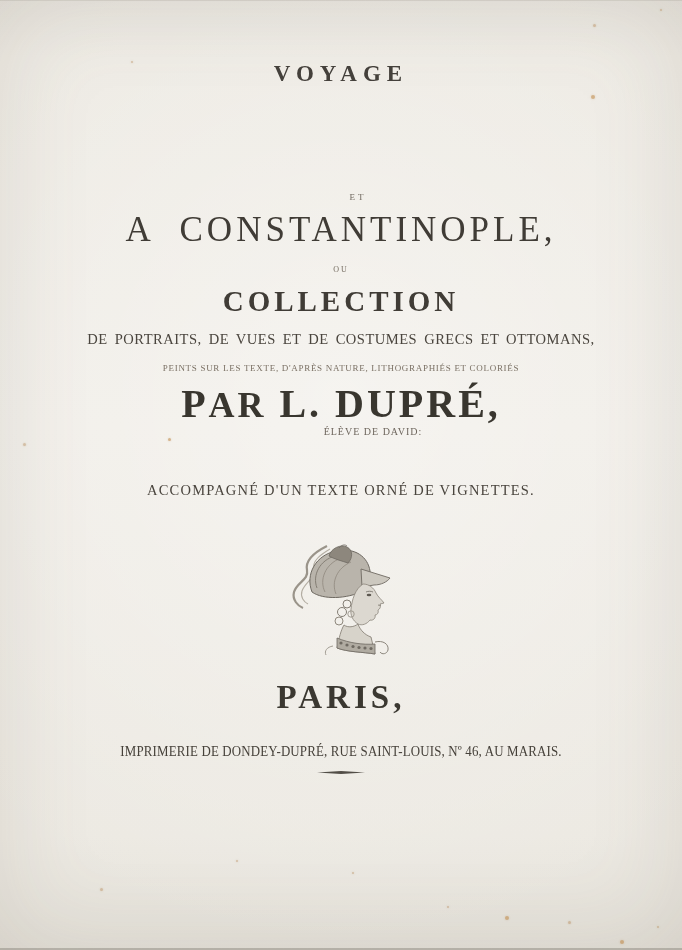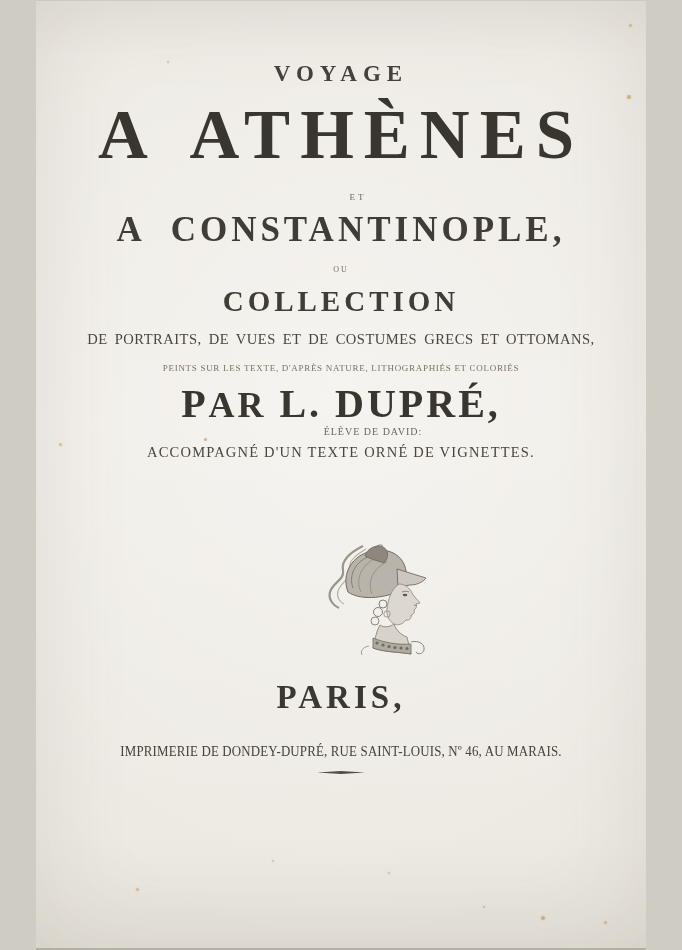--- a/index.html
+++ b/index.html
@@ -1,57 +1,56 @@
 <!DOCTYPE html>
 <html><head>
 <meta charset="utf-8">
 <style>
   html,body{margin:0;padding:0;background:#cfccc4;}
   .page{
-    position:relative;width:610px;height:950px;margin:0 auto;overflow:hidden;
+    position:relative;width:682px;height:950px;margin:0 auto;overflow:hidden;
     background:
       radial-gradient(ellipse 130% 95% at 50% 42%, rgba(255,255,255,.38), rgba(0,0,0,0) 62%),
       linear-gradient(180deg,#e7e4dd 0%,#edeae3 6%,#f0ede7 45%,#ece9e2 88%,#e4e1d9 100%);
     box-shadow: inset 0 0 95px rgba(110,100,85,.14), inset 0 -2px 0 rgba(80,75,65,.28), inset 0 1px 0 rgba(120,112,98,.15);
     font-family:"Liberation Serif","DejaVu Serif",serif;
     color:#3b3835;
   }
   .line{position:absolute;left:0;width:100%;text-align:center;white-space:nowrap;line-height:1;}
   .series      {top:62px;  font-size:23px; letter-spacing:6px;  font-weight:700; color:#44403b;}
   .main-title  {top:101px; font-size:69px; letter-spacing:10px; word-spacing:12px; font-weight:700; color:#39362f;}
   .conn-et     {top:193px; font-size:9px;  letter-spacing:3px;  color:#6e665d;margin-left:17px;}
-  .second-title{top:212px; font-size:35px; letter-spacing:4px;  word-spacing:14px; font-weight:700; color:#403c36;}
+  .second-title{top:212px; font-size:35px; letter-spacing:4px;  word-spacing:14px; font-weight:400; color:#403c36;}
   .conn-ou     {top:266px; font-size:8px;  letter-spacing:2px;  color:#756c61;}
   .collection  {top:287px; font-size:29px; letter-spacing:4px;  font-weight:700; color:#403c36;text-align:center;}
   .portraits   {top:332px; font-size:15px; letter-spacing:.5px; word-spacing:3px; color:#4a453e; transform:scaleX(.97);}
   .fineprint   {top:364px; font-size:9px;  letter-spacing:.7px; color:#7a7064;}
   .author      {top:384px; font-size:40px; letter-spacing:3px;  font-weight:700; color:#39362f;}
   .author .ar  {font-size:36px;}
   .author .nm  {margin-left:.32em;}
   .credit      {top:427px; font-size:10px; letter-spacing:1px;  color:#6e665d;padding-left:32px;}
-  .note        {top:445px; font-size:14.5px;letter-spacing:1.2px;color:#4a453e;}
+  .note        {top:483px; font-size:14.5px;letter-spacing:1.2px;color:#4a453e;}
   .city        {top:681px; font-size:33px; letter-spacing:4px;  font-weight:700; color:#3b3831;}
   .imprint     {top:744px; font-size:15px; letter-spacing:.2px; color:#46413a; transform:scaleX(.86);}
   .date        {top:784px; font-size:9px;  letter-spacing:1.5px;color:#6e665d;}
   .swell-rule{
     position:absolute;top:771px;left:50%;transform:translateX(-50%);
     width:48px;height:3px;background:#524e47;
     clip-path:polygon(0 50%,50% 0,100% 50%,50% 100%);
   }
   .vignette{position:absolute;left:281px;top:541px;width:124px;height:118px;}
   .fox{position:absolute;border-radius:50%;background:rgba(178,132,78,.42);box-shadow:0 0 2px rgba(178,132,78,.3);}
   .fox.strong{background:rgba(192,138,74,.6);}
 </style>
 </head>
 <body>
 
 <div class="page">
 
   <div class="line series">VOYAGE</div>
-  <div class="line main-title">A ATHÈNES</div>
   <div class="line conn-et">ET</div>
   <div class="line second-title">A CONSTANTINOPLE,</div>
   <div class="line conn-ou">OU</div>
   <div class="line collection">COLLECTION</div>
   <div class="line portraits">DE PORTRAITS, DE VUES ET DE COSTUMES GRECS ET OTTOMANS,</div>
   <div class="line fineprint">PEINTS SUR LES TEXTE, D'APRÈS NATURE, LITHOGRAPHIÉS ET COLORIÉS</div>
 
   <div class="line author">
     <span>P</span><span class="ar">AR</span><span class="nm">L. DUPRÉ,</span>
   </div>

